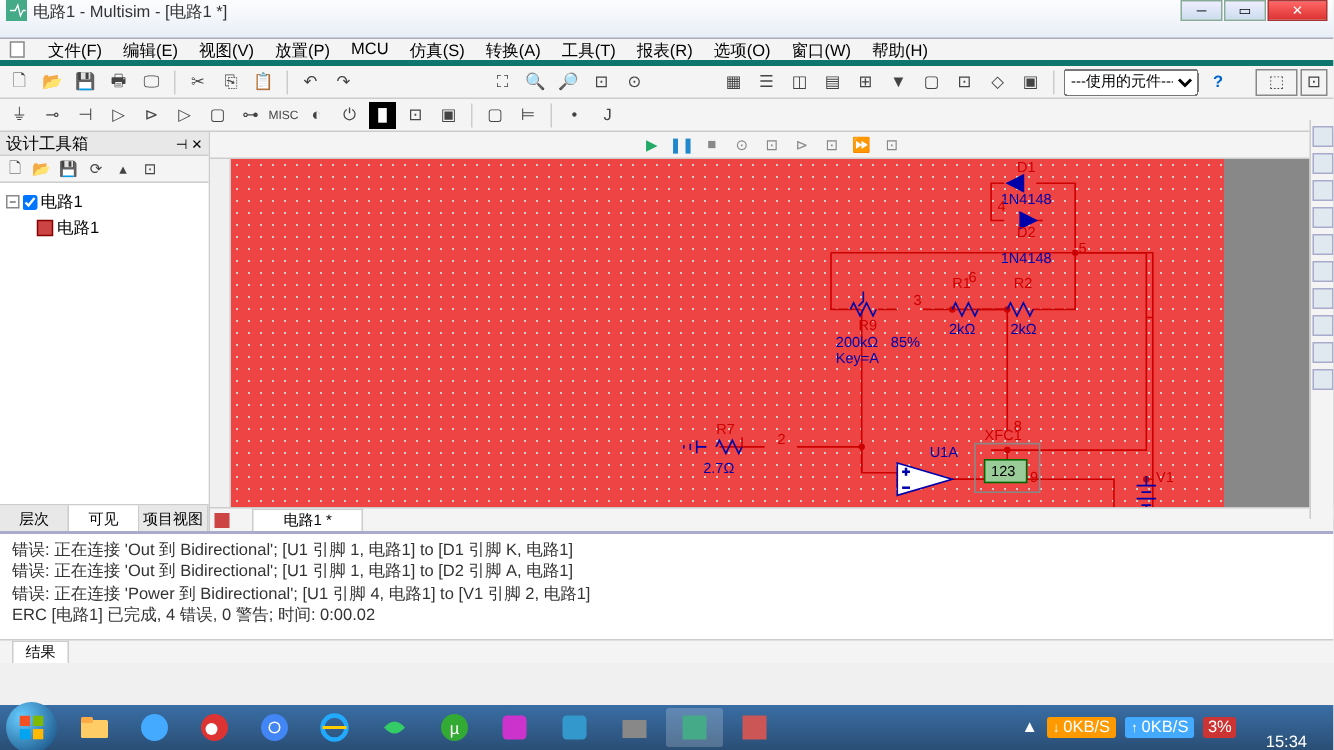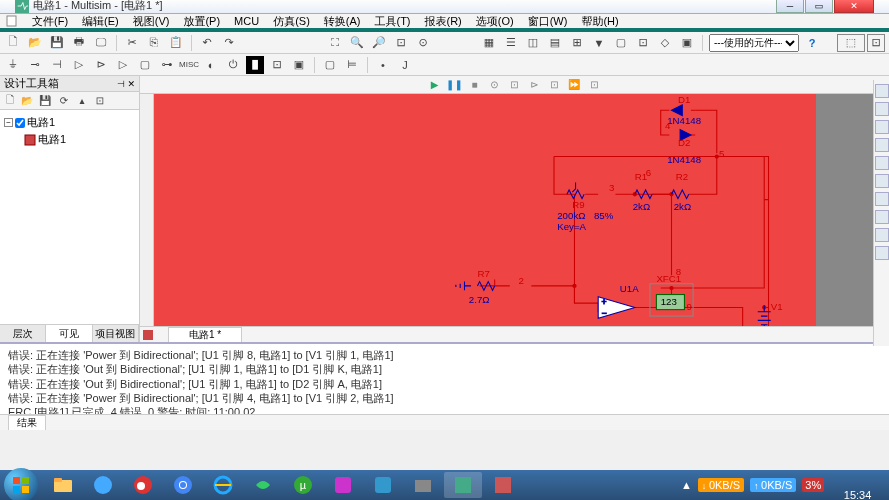--- a/index.html
+++ b/index.html
@@ -1,17 +1,17 @@
 <!DOCTYPE html>
 <html><head>
 <meta charset="utf-8">
 <style>
 * { margin:0; padding:0; box-sizing:border-box; font-family:"Microsoft YaHei","SimSun",Arial,sans-serif; font-size:11px; }
 body { background:#f0f0f0; width:889px; height:500px; overflow:hidden; position:relative; }
-.titlebar { height:14px; background:linear-gradient(#fdfdfe,#e8eef7); display:flex; align-items:flex-end; padding:0 15px; border-bottom:1px solid #aab; }
+.titlebar { height:26px; background:linear-gradient(#fdfdfe,#e8eef7); display:flex; align-items:flex-start; padding:0 4px; border-bottom:1px solid #aab; }
 .titlebar .icon { width:14px; height:14px; margin-right:4px; }
 .titlebar .title { flex:1; color:#333; }
 .winbtns { display:flex; gap:1px; }
 .winbtn { width:28px; height:14px; border:1px solid #8a9; background:linear-gradient(#eef,#cde); display:flex; align-items:center; justify-content:center; font-size:9px; }
 .winbtn.close { background:linear-gradient(#f66,#d33); color:#fff; border-color:#a33; width:40px; }
 .menubar { height:18px; background:#f4f4f4; display:flex; align-items:center; padding:0 6px; gap:14px; border-bottom:4px solid #0f766e; }
 .menubar .doc-icon { width:12px; height:12px; }
 .menubar span { cursor:default; }
 .toolbar { height:22px; background:#f4f4f4; display:flex; align-items:center; padding:0 4px; gap:4px; border-bottom:1px solid #ccc; }
 .tb-btn { width:18px; height:18px; border:1px solid transparent; display:flex; align-items:center; justify-content:center; font-size:11px; color:#444; }
@@ -315,25 +315,24 @@
   <div class="vb"></div>
   <div class="vb"></div>
   <div class="vb"></div>
   <div class="vb"></div>
   <div class="vb"></div>
   <div class="vb"></div>
 </div>
 
 <div class="log-panel">
   <div class="log-lines">
-    <div>错误: 正在连接 'Power 到 Bidirectional';   [U1 引脚 8, 电路1]  to  [V1 引脚 1, 电路1]</div>
     <div>错误: 正在连接 'Out 到 Bidirectional';   [U1 引脚 1, 电路1]  to  [D1 引脚 K, 电路1]</div>
     <div>错误: 正在连接 'Out 到 Bidirectional';   [U1 引脚 1, 电路1]  to  [D2 引脚 A, 电路1]</div>
     <div>错误: 正在连接 'Power 到 Bidirectional';   [U1 引脚 4, 电路1]  to  [V1 引脚 2, 电路1]</div>
-    <div>ERC [电路1] 已完成, 4 错误, 0 警告; 时间: 11:00.02</div>
+    <div>ERC [电路1] 已完成, 4 错误, 0 警告; 时间: 0:00.02</div>
   </div>
   <div class="log-tab">
     <span>结果</span>
   </div>
 </div>
 
 <div class="taskbar">
   <div class="start-orb">
     <svg class="win-flag" viewBox="0 0 16 16">
         <rect width="7" height="7" fill="#f25022"></rect>

